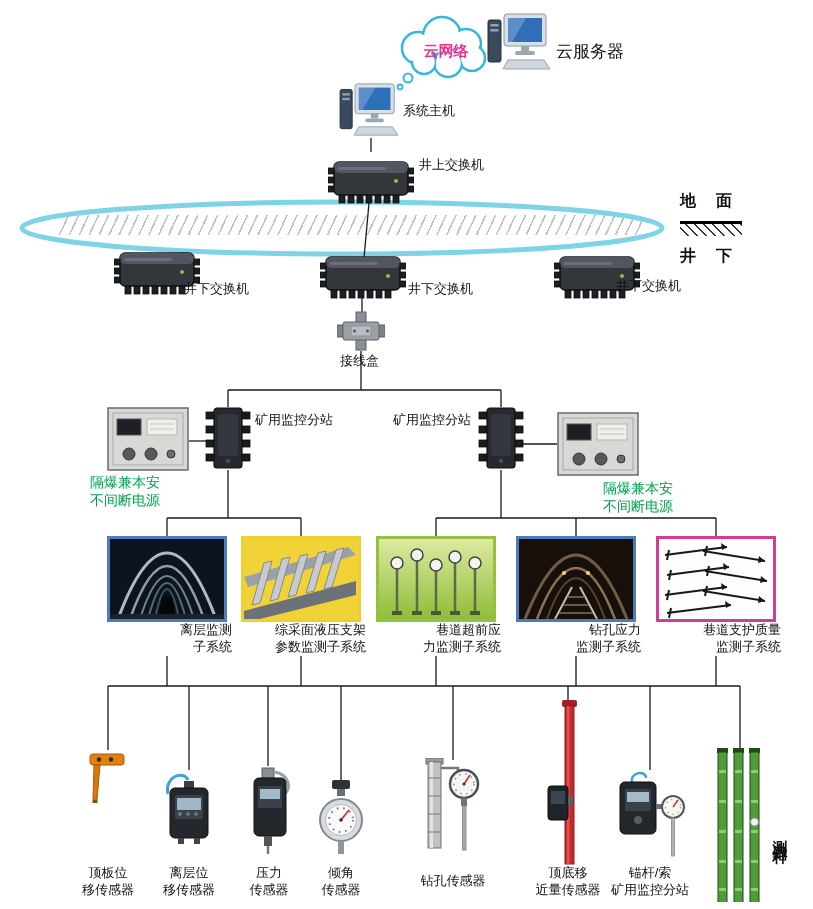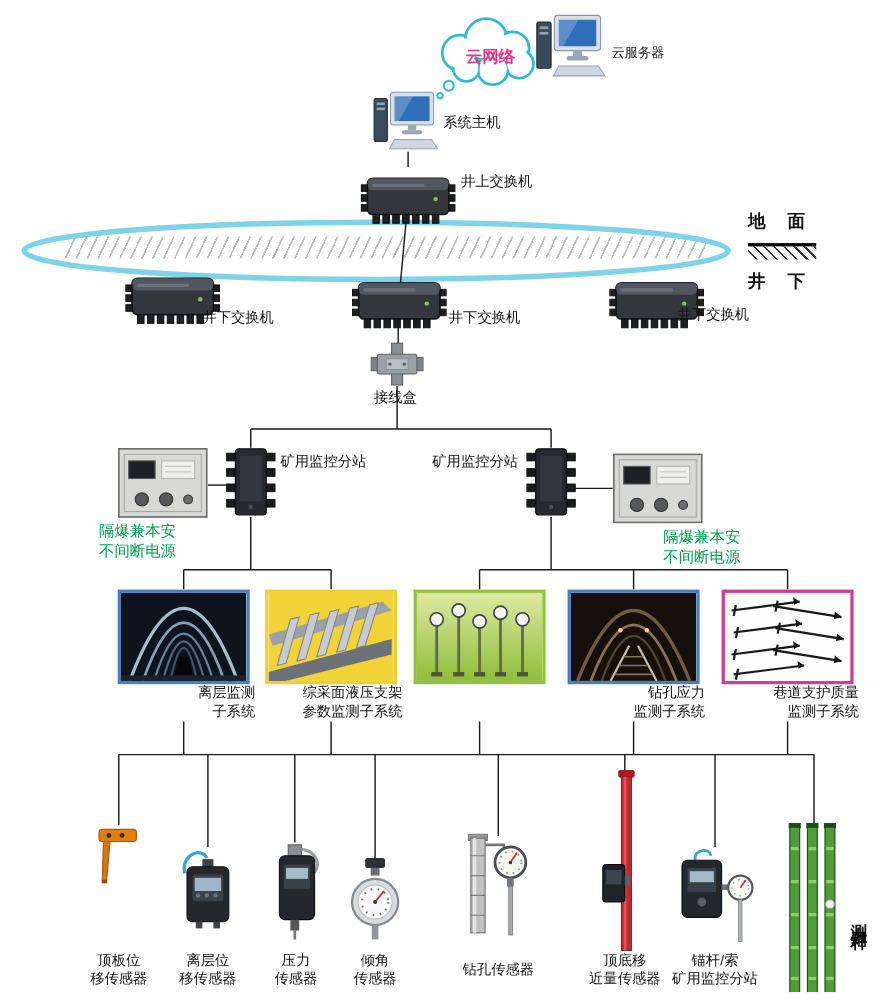--- a/index.html
+++ b/index.html
@@ -71,21 +71,21 @@
     <rect x="2" y="8" width="13" height="42" rx="2" fill="#3b4a5a" stroke="#22303d"></rect>
     <rect x="4.5" y="12" width="8" height="2.5" fill="#8fa3b5"></rect>
     <rect x="4.5" y="17" width="8" height="2.5" fill="#8fa3b5"></rect>
     <rect x="18" y="2" width="42" height="32" rx="3" fill="#d9dfe5" stroke="#8a98a5"></rect>
     <rect x="22" y="6" width="34" height="24" fill="#2f6fba"></rect>
     <polygon points="22,6 40,6 26,30 22,30" fill="#ffffff" opacity="0.22"></polygon>
     <rect x="35" y="34" width="8" height="5" fill="#9aa7b3"></rect>
     <rect x="29" y="39" width="20" height="4" rx="2" fill="#9aa7b3"></rect>
     <polygon points="22,48 58,48 64,57 17,57" fill="#cfd6dd" stroke="#97a3ae"></polygon>
   </svg>
-  <span class="lbl" style="left:556px;top:40px;font-size:12px">云服务器</span>
+  <span class="lbl" style="left:556px;top:40px;font-size:17px">云服务器</span>
 
   <svg class="abs" style="left:338px;top:82px" width="62" height="56" viewBox="0 0 66 60">
     <rect x="2" y="8" width="13" height="42" rx="2" fill="#3b4a5a" stroke="#22303d"></rect>
     <rect x="4.5" y="12" width="8" height="2.5" fill="#8fa3b5"></rect>
     <rect x="4.5" y="17" width="8" height="2.5" fill="#8fa3b5"></rect>
     <rect x="18" y="2" width="42" height="32" rx="3" fill="#d9dfe5" stroke="#8a98a5"></rect>
     <rect x="22" y="6" width="34" height="24" fill="#2f6fba"></rect>
     <polygon points="22,6 40,6 26,30 22,30" fill="#ffffff" opacity="0.22"></polygon>
     <rect x="35" y="34" width="8" height="5" fill="#9aa7b3"></rect>
     <rect x="29" y="39" width="20" height="4" rx="2" fill="#9aa7b3"></rect>
@@ -377,20 +377,24 @@
     </svg>
   </div>
 
   <div class="syslabel" style="left:102px">
     <div>离层监测</div>
     <div>子系统</div>
   </div>
   <div class="syslabel" style="left:236px">
     <div>综采面液压支架</div>
     <div>参数监测子系统</div>
+  </div>
+  <div class="syslabel" style="left:371px">
+    <div>巷道超前应</div>
+    <div>力监测子系统</div>
   </div>
   <div class="syslabel" style="left:511px">
     <div>钻孔应力</div>
     <div>监测子系统</div>
   </div>
   <div class="syslabel" style="left:651px">
     <div>巷道支护质量</div>
     <div>监测子系统</div>
   </div>
 

